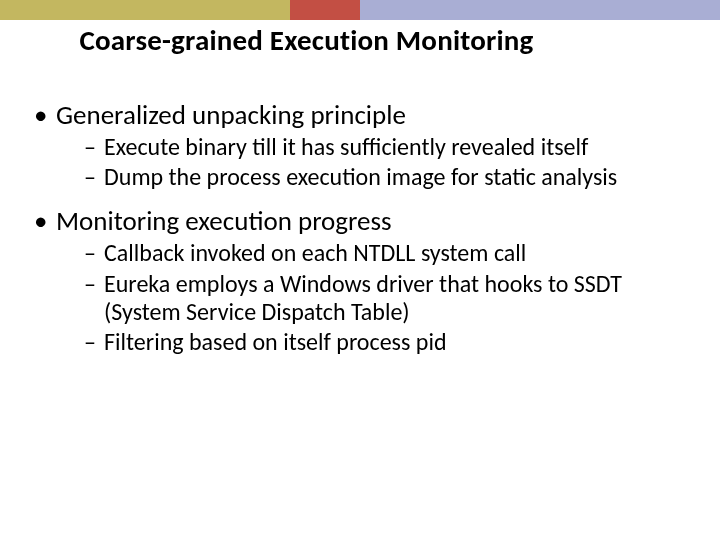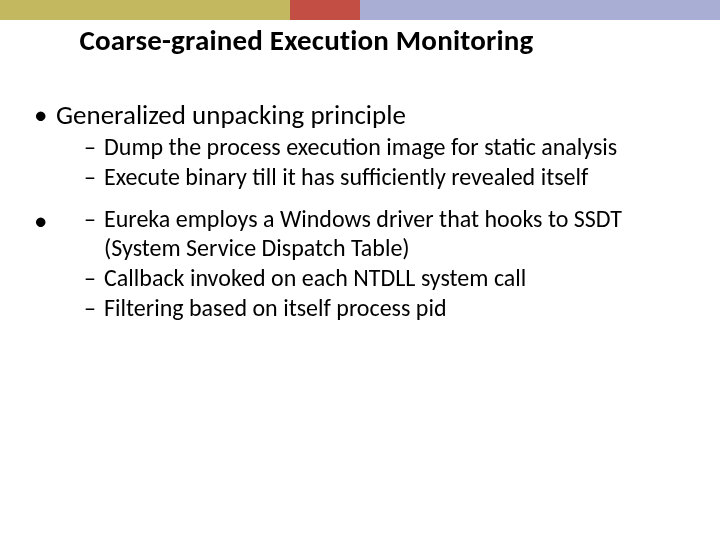--- a/index.html
+++ b/index.html
@@ -102,27 +102,28 @@
     <div class="tb-blue"></div>
   </div>
 
   <div class="title">Coarse-grained Execution Monitoring</div>
 
   <div class="body">
     <ul class="l1">
       <li>
         <span>Generalized unpacking principle</span>
         <ul class="l2">
+          <li>Execute binary till it has sufficiently revealed itself</li>
           <li>Dump the process execution image for static analysis</li>
-          <li>Execute binary till it has sufficiently revealed itself</li>
         </ul>
       </li>
       <li>
+        <span>Monitoring execution progress</span>
         <ul class="l2">
+          <li>Callback invoked on each NTDLL system call</li>
           <li>Eureka employs a Windows driver that hooks to SSDT (System Service Dispatch Table)</li>
-          <li>Callback invoked on each NTDLL system call</li>
           <li>Filtering based on itself process pid</li>
         </ul>
       </li>
     </ul>
   </div>
 
 </div>
 
 </body></html>

